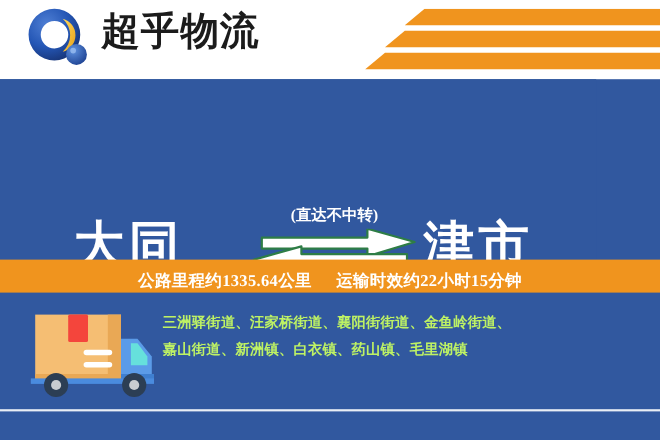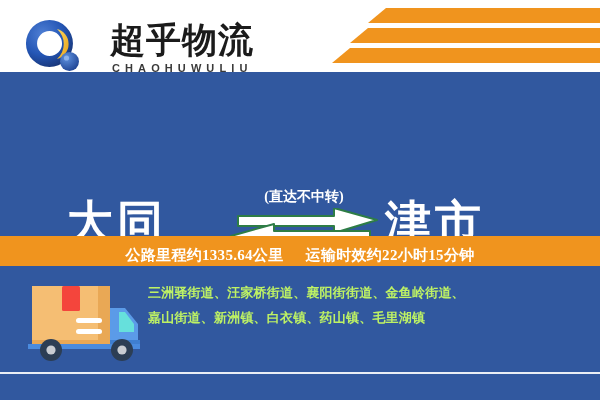--- a/index.html
+++ b/index.html
@@ -11,22 +11,22 @@
     position:relative;width:600px;height:400px;
     background:#31589F;overflow:hidden;
   }
 
   
   .header{
     position:absolute;left:0;top:0;width:600px;height:72px;
     background:#ffffff;overflow:hidden;
   }
   .logo-wrap{
-    position:absolute;left:24px;top:18px;
-    display:flex;align-items:flex-start;gap:18px;
+    position:absolute;left:24px;top:6px;
+    display:flex;align-items:flex-start;
   }
   .logo-mark{
     position:relative;width:62px;height:58px;flex:none;
   }
   .logo-text{
     margin-left:6px;display:flex;flex-direction:column;justify-content:center;
     padding-top:3px;
   }
   .brand-cn{
     font-family:"Liberation Serif","DejaVu Serif",serif;
@@ -132,21 +132,20 @@
           </defs>
           <path d="M25.5,2 A23.5,23.5 0 1,1 25.4,49 A23.5,23.5 0 1,1 25.5,2 Z
                    M25.5,13 A12.5,12.5 0 1,0 25.6,38 A12.5,12.5 0 1,0 25.5,13 Z" fill="url(#gblue)" fill-rule="evenodd"></path>
           <path d="M33,11 A15.5,15.5 0 0,1 33,41 A20,20 0 0,0 33,11 Z" fill="url(#gyel)"></path>
           <circle cx="45.5" cy="43.5" r="9.5" fill="url(#gdot)"></circle>
           <circle cx="42.5" cy="40" r="2.6" fill="#9dc0f2" opacity=".75"></circle>
         </svg>
       </div>
       <div class="logo-text">
         <div class="brand-cn">超乎物流</div>
-        <div class="brand-en">CHAOHUWULIU</div>
       </div>
     </div>
 
     <div class="stripes">
       <svg width="270" height="58" viewBox="0 0 270 58" preserveAspectRatio="none">
         <polygon points="56,0 270,0 270,15 38,15" fill="#F0941E"></polygon>
         <polygon points="38,20 270,20 270,35 20,35" fill="#F0941E"></polygon>
         <polygon points="20,40 270,40 270,55 2,55" fill="#F0941E"></polygon>
       </svg>
     </div>

